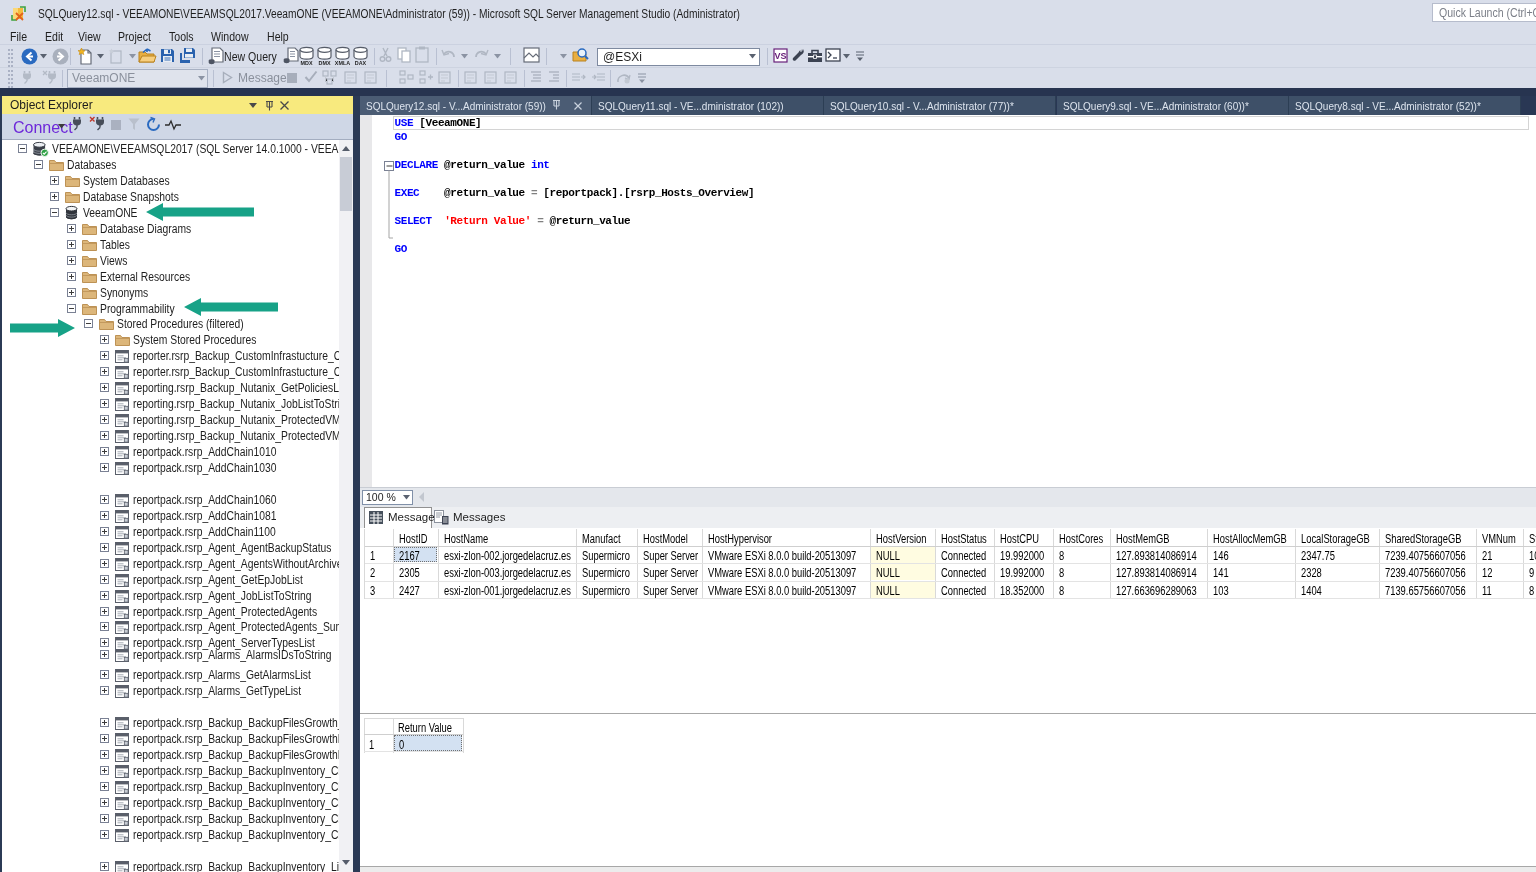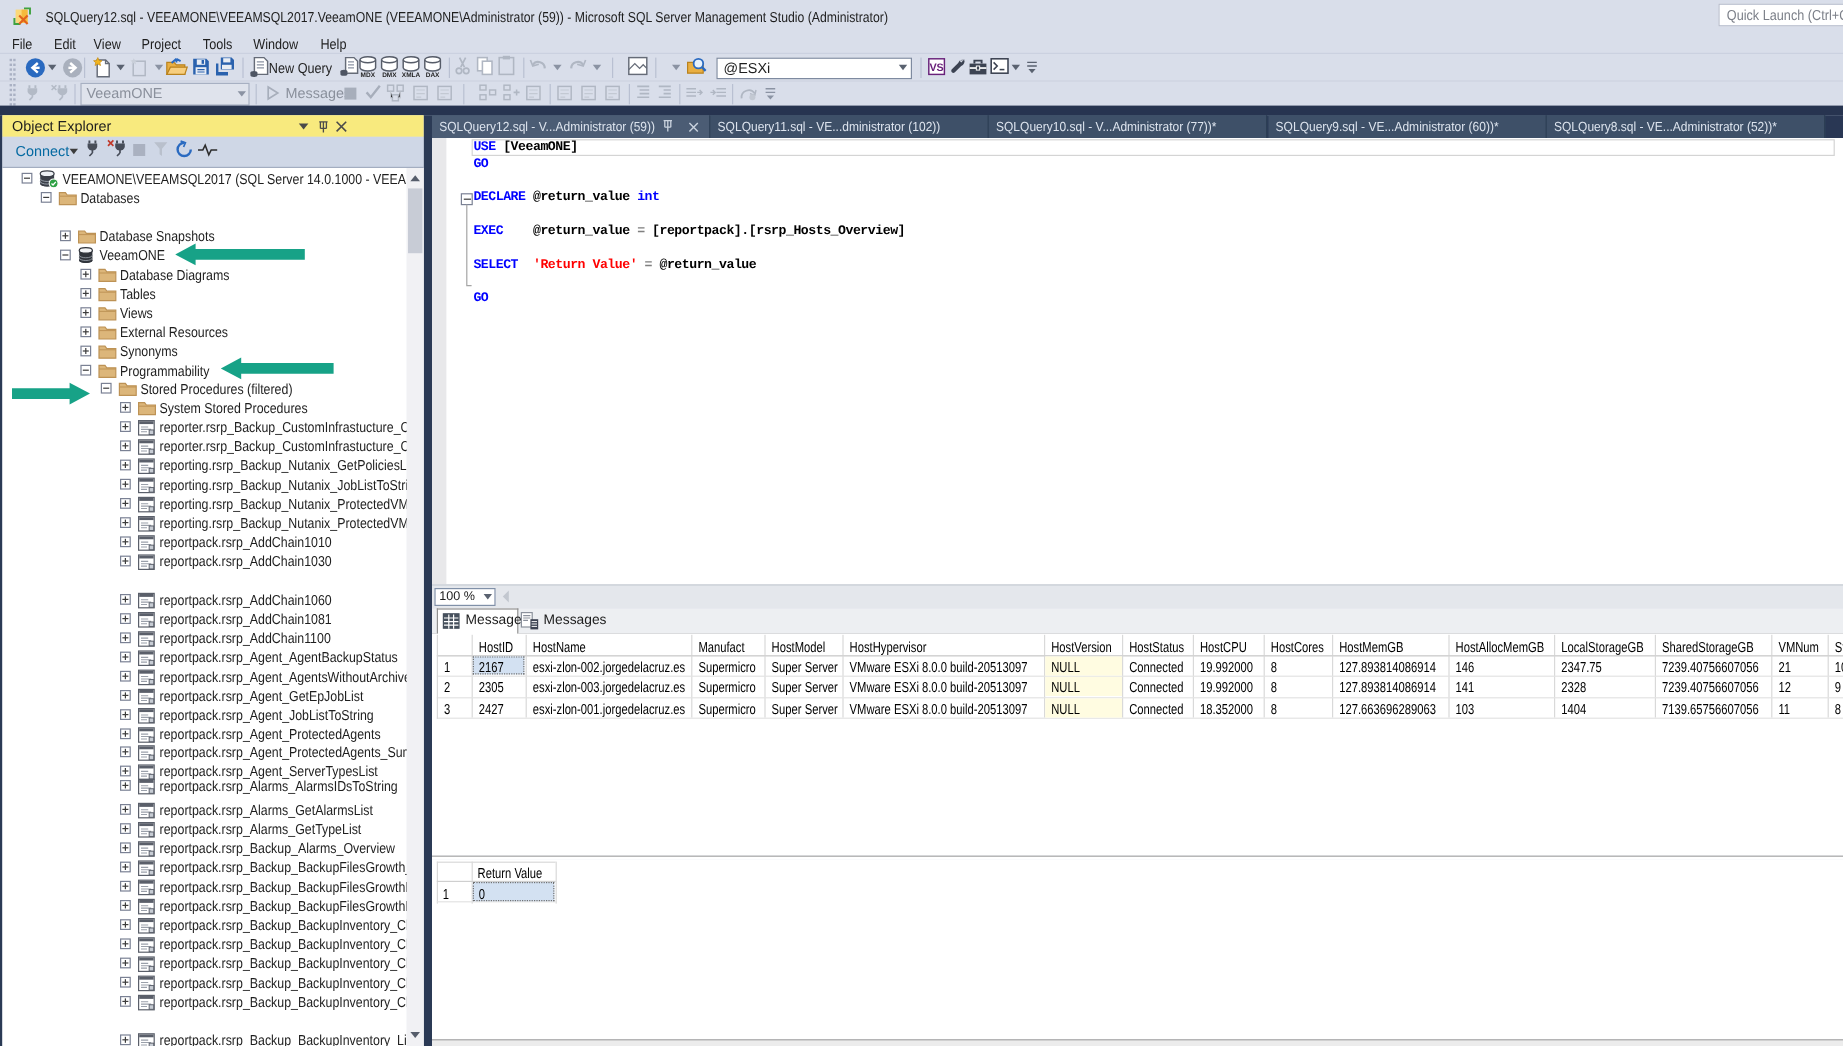--- a/index.html
+++ b/index.html
@@ -352,21 +352,21 @@
 <svg class="abs" style="left:249px;top:103px" width="8" height="5" viewBox="0 0 8 5">
     <path d="M0 0 L8 0 L4 5 Z" fill="#4a4a4a"></path>
   </svg>
 <svg class="abs" style="left:265px;top:101px" width="9" height="10" viewBox="0 0 9 10">
 <path d="M4.5 0 L4.5 6 M2 6 H7 M2 0.5 L2 6 M7 0.5 L7 6 M1 0.5 H8 M4.5 6 L4.5 9.5" stroke="#4a4a4a" stroke-width="1.1" fill="none"></path>
 </svg>
 <svg class="abs" style="left:280px;top:101px" width="9" height="9" viewBox="0 0 9 9">
     <path d="M0.5 0.5 L8.5 8.5 M8.5 0.5 L0.5 8.5" stroke="#4a4a4a" stroke-width="1.3"></path>
   </svg>
 <div class="abs oe-tools"></div>
-<span class="abs" style="left:13px;top:119px;font-size:12px;color:#0369a1">Connect</span>
+<span class="abs" style="left:13px;top:119px;font-size:16px;color:#6d28d9">Connect</span>
 <svg class="abs" style="left:58px;top:124px" width="7" height="5" viewBox="0 0 7 5">
     <path d="M0 0 L7 0 L3.5 4.5 Z" fill="#3c3c3c"></path>
   </svg>
 <svg class="abs" style="left:71px;top:116px" width="12" height="16" viewBox="0 0 12 16">
 <path d="M3.5 1 L3.5 3.5 M8.5 1 L8.5 3.5" stroke="#474d59" stroke-width="1.6"></path>
 <path d="M2 3.5 H10 L10 6 A4 3.4 0 0 1 2 6 Z" fill="#474d59"></path>
 <path d="M6 9 L6 11.5 M6 11.5 L3.5 14" stroke="#474d59" stroke-width="1.4" fill="none"></path>
 </svg>
 <svg class="abs" style="left:89px;top:116px" width="17" height="16" viewBox="0 0 17 16">
 <path d="M1 1 L5.5 5.5 M5.5 1 L1 5.5" stroke="#c0392b" stroke-width="1.4"></path>
@@ -404,20 +404,31 @@
 <div class="row" style="left:0;top:17px;width:337px">
       <span class="eb" style="left:32px">
         <i class="h"></i>
       </span>
       <svg class="abs" style="left:47px;top:3px" width="15" height="11" viewBox="0 0 15 11">
 <path d="M0.5 10.5 L0.5 0.5 L5.5 0.5 L7 2.5 L14.5 2.5 L14.5 10.5 Z" fill="#dcb67a" stroke="#bd9255" stroke-width="1"></path>
 <path d="M0.5 3.5 H14.5" stroke="#bd9255" stroke-width="0.8"></path>
 </svg>
       <span class="t" style="left:65px">Databases</span>
     </div>
+<div class="row" style="left:0;top:33px;width:337px">
+      <span class="eb" style="left:48px">
+        <i class="h"></i>
+        <i class="v"></i>
+      </span>
+      <svg class="abs" style="left:63px;top:3px" width="15" height="11" viewBox="0 0 15 11">
+<path d="M0.5 10.5 L0.5 0.5 L5.5 0.5 L7 2.5 L14.5 2.5 L14.5 10.5 Z" fill="#dcb67a" stroke="#bd9255" stroke-width="1"></path>
+<path d="M0.5 3.5 H14.5" stroke="#bd9255" stroke-width="0.8"></path>
+</svg>
+      <span class="t" style="left:81px">System Databases</span>
+    </div>
 <div class="row" style="left:0;top:49px;width:337px">
       <span class="eb" style="left:48px">
         <i class="h"></i>
         <i class="v"></i>
       </span>
       <svg class="abs" style="left:63px;top:3px" width="15" height="11" viewBox="0 0 15 11">
 <path d="M0.5 10.5 L0.5 0.5 L5.5 0.5 L7 2.5 L14.5 2.5 L14.5 10.5 Z" fill="#dcb67a" stroke="#bd9255" stroke-width="1"></path>
 <path d="M0.5 3.5 H14.5" stroke="#bd9255" stroke-width="0.8"></path>
 </svg>
       <span class="t" style="left:81px">Database Snapshots</span>
@@ -785,33 +796,20 @@
         <i class="h"></i>
         <i class="v"></i>
       </span>
       <svg class="abs" style="left:113px;top:2px" width="14" height="13" viewBox="0 0 14 13">
 <rect x="0.5" y="0.5" width="13" height="12" fill="#fff" stroke="#5a5f6a" stroke-width="1"></rect>
 <rect x="1" y="1" width="12" height="2.4" fill="#5a5f6a"></rect>
 <path d="M2.5 5.8 H8.5 M2.5 7.8 H11 M2.5 9.8 H7.5" stroke="#9aa0aa" stroke-width="0.9"></path>
 <rect x="9.3" y="8.3" width="3.8" height="3.8" fill="#c7ccd4" stroke="#5a5f6a" stroke-width="0.8"></rect>
 </svg>
       <span class="t" style="left:131px">reportpack.rsrp_Alarms_GetTypeList</span>
-    </div>
-<div class="row" style="left:0;top:559px;width:337px">
-      <span class="eb" style="left:98px">
-        <i class="h"></i>
-        <i class="v"></i>
-      </span>
-      <svg class="abs" style="left:113px;top:2px" width="14" height="13" viewBox="0 0 14 13">
-<rect x="0.5" y="0.5" width="13" height="12" fill="#fff" stroke="#5a5f6a" stroke-width="1"></rect>
-<rect x="1" y="1" width="12" height="2.4" fill="#5a5f6a"></rect>
-<path d="M2.5 5.8 H8.5 M2.5 7.8 H11 M2.5 9.8 H7.5" stroke="#9aa0aa" stroke-width="0.9"></path>
-<rect x="9.3" y="8.3" width="3.8" height="3.8" fill="#c7ccd4" stroke="#5a5f6a" stroke-width="0.8"></rect>
-</svg>
-      <span class="t" style="left:131px">reportpack.rsrp_Backup_Alarms_Overview</span>
     </div>
 <div class="row" style="left:0;top:575px;width:337px">
       <span class="eb" style="left:98px">
         <i class="h"></i>
         <i class="v"></i>
       </span>
       <svg class="abs" style="left:113px;top:2px" width="14" height="13" viewBox="0 0 14 13">
 <rect x="0.5" y="0.5" width="13" height="12" fill="#fff" stroke="#5a5f6a" stroke-width="1"></rect>
 <rect x="1" y="1" width="12" height="2.4" fill="#5a5f6a"></rect>
 <path d="M2.5 5.8 H8.5 M2.5 7.8 H11 M2.5 9.8 H7.5" stroke="#9aa0aa" stroke-width="0.9"></path>

